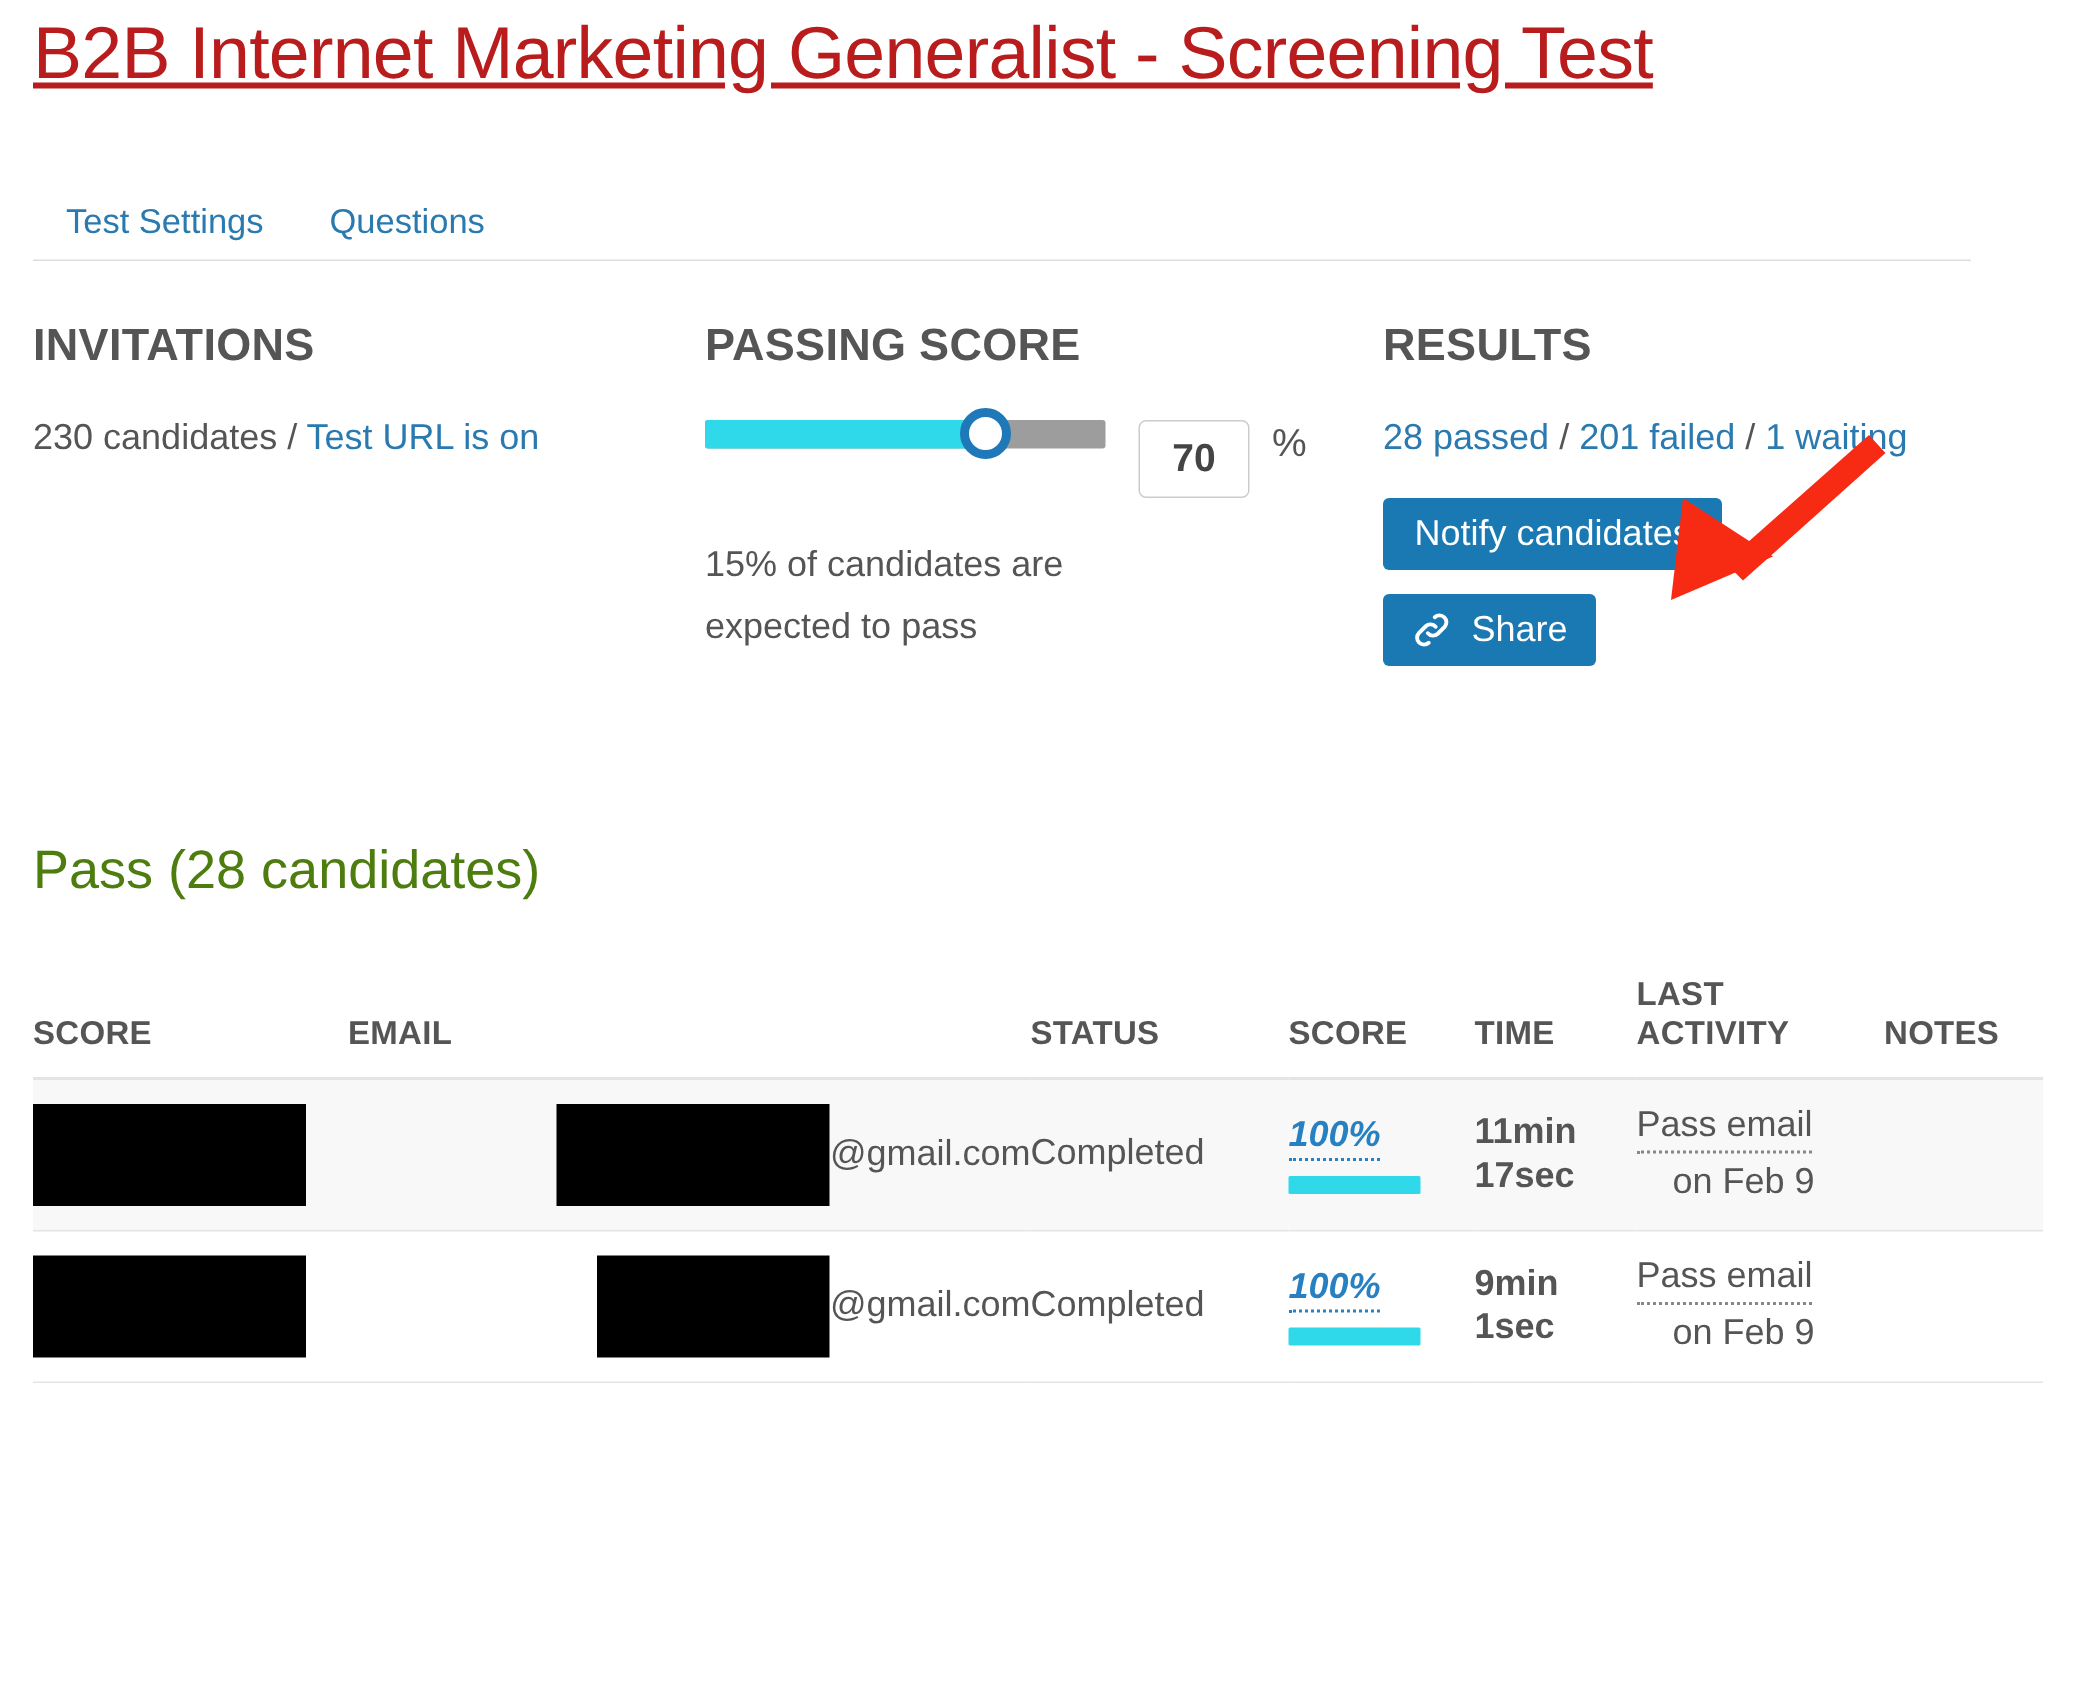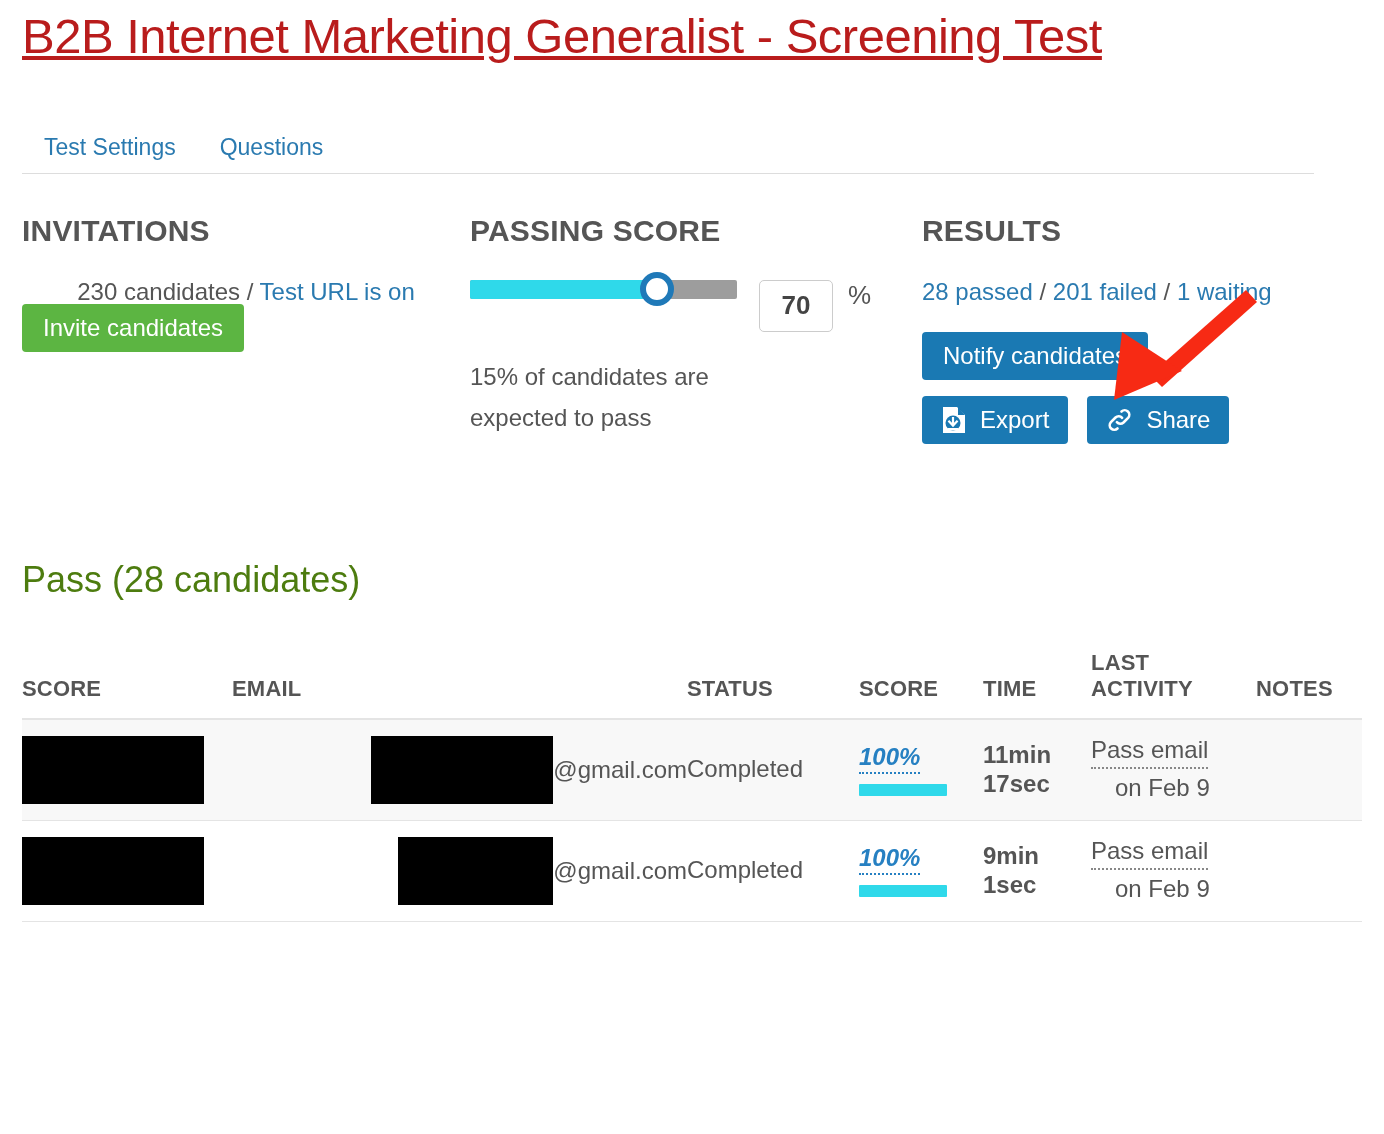--- a/index.html
+++ b/index.html
@@ -80,22 +80,22 @@
     font-weight: bold;
     color: #555555;
     letter-spacing: 0.2px;
     margin: 0 0 34px 0;
     line-height: 1;
   }
   .stat-line {
     font-size: 24px;
     color: #555555;
     line-height: 1;
+    margin-bottom: 30px;
     white-space: nowrap;
-    text-align: center;
   }
   .link { color: #2a7ab0; text-decoration: none; cursor: pointer; }
   .sep { color: #555555; }
 
   .btn {
     display: inline-flex;
     align-items: center;
     justify-content: center;
     border: none;
     border-radius: 4px;
@@ -289,21 +289,20 @@
 </div>
 
 <div class="stats">
 
   <div class="col-invitations">
     <div class="stat-heading">INVITATIONS</div>
     <div class="stat-line">
       <span>230 candidates</span><span class="sep">&nbsp;</span><span class="sep">/</span>
       <a class="link">Test URL is on</a>
     </div>
-    <button class="btn btn-green">Invite candidates</button>
   </div>
 
   <div class="col-passing">
     <div class="stat-heading">PASSING SCORE</div>
     <div class="slider-row">
       <div class="slider-track">
         <div class="slider-fill" style="width: 70%;"></div>
         <div class="slider-handle" style="left: 70%;"></div>
       </div>
       <input class="score-box" type="text" value="70" style="">
@@ -319,32 +318,20 @@
     <div class="stat-heading">RESULTS</div>
     <div class="results-links">
       <a class="link">28 passed</a>
       <span class="sep">/</span>
       <a class="link">201 failed</a>
       <span class="sep">/</span>
       <a class="link">1 waiting</a>
     </div>
     <button class="btn btn-blue">Notify candidates</button>
     <div class="btn-row">
-      <button class="btn btn-blue btn-icon">
-        <span style="display:inline-flex;">
-          <svg width="26" height="28" viewBox="0 0 26 28" aria-hidden="true">
-            <path d="M2 1 h14 l8 8 v18 H2 Z" fill="#ffffff"></path>
-            <path d="M17 1 v8 h7 Z" fill="#1a79b3"></path>
-            <circle cx="12" cy="17" r="7.5" fill="#1a79b3"></circle>
-            <path d="M12 12 v7 M8.2 15.6 L12 19.6 L15.8 15.6" stroke="#ffffff" stroke-width="2.2" fill="none" stroke-linecap="square"></path>
-            <rect x="6.5" y="22" width="11" height="2.2" fill="#ffffff"></rect>
-          </svg>
-        </span>
-        <span>Export</span>
-      </button>
       <button class="btn btn-blue btn-icon">
         <span style="display:inline-flex;">
           <svg width="27" height="28" viewBox="0 0 27 28" aria-hidden="true">
             <g stroke="#ffffff" stroke-width="2.6" fill="none" stroke-linecap="round">
               <path d="M15.5 5.5 a4.6 4.6 0 0 1 6.6 6.4 l-4.6 4.6 a4.6 4.6 0 0 1 -6.6 -0.3"></path>
               <path d="M11.5 22.5 a4.6 4.6 0 0 1 -6.6 -6.4 l4.6 -4.6 a4.6 4.6 0 0 1 6.6 0.3"></path>
             </g>
           </svg>
         </span>
         <span>Share</span>

